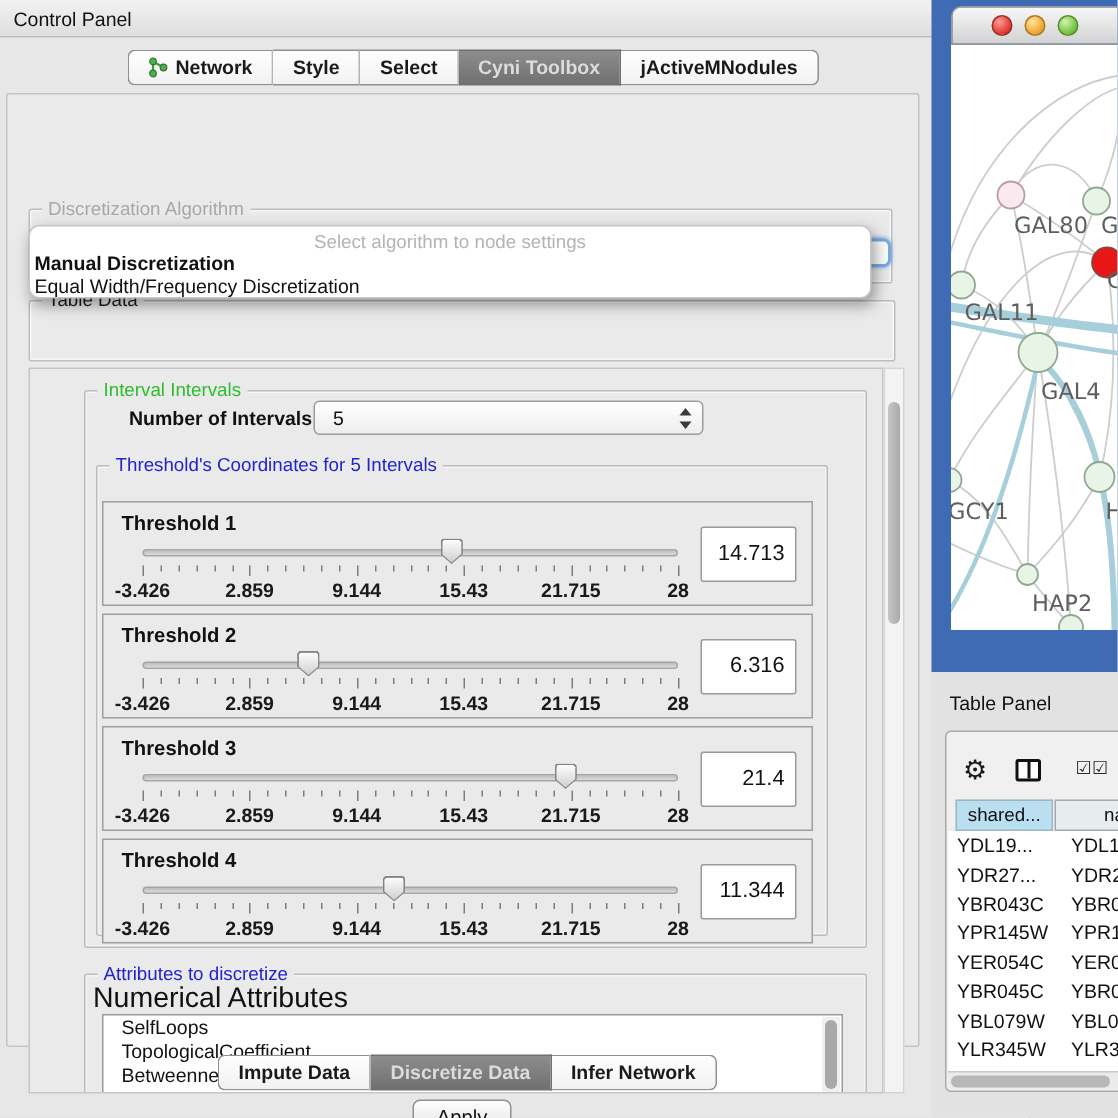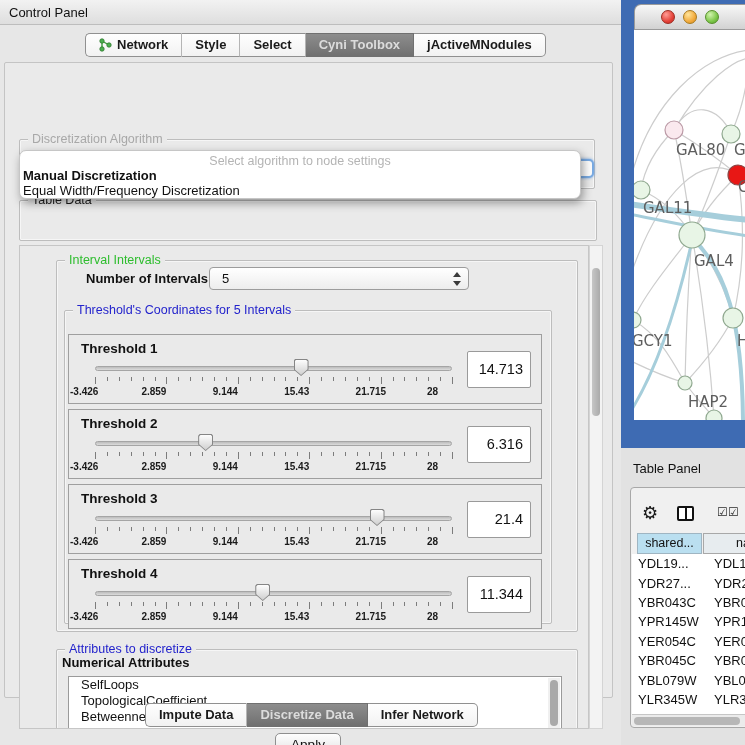--- a/index.html
+++ b/index.html
@@ -90,28 +90,28 @@
   .track { position:absolute; left:26px; top:31px; width:357px; height:5px;
         border-radius:3px; background:linear-gradient(#bcbcbc,#dcdcdc);
         border:1px solid #a5a5a5; }
   .thumb-outer { position:absolute; width:15px; height:17px; top:24px;
         clip-path:polygon(50% 100%, 0 62%, 0 10%, 10% 0, 90% 0, 100% 10%, 100% 62%);
         background:#858585; }
   .thumb-inner { position:absolute; left:1px; top:1px; width:13px; height:15px;
         clip-path:polygon(50% 100%, 0 62%, 0 10%, 10% 0, 90% 0, 100% 10%, 100% 62%);
         background:linear-gradient(#fdfdfd,#cfcfcf); }
   .tick { position:absolute; width:1px; background:#7c7c7c; top:42px; }
-  .tick-lbl { position:absolute; top:51px; width:50px; text-align:left;
-        font-size:10px; font-weight:bold; color:#1a1a1a; }
+  .tick-lbl { position:absolute; top:51px; width:50px; text-align:center;
+        font-size:13px; font-weight:bold; color:#1a1a1a; }
   .tval { position:absolute; left:398px; top:16px; width:64px; height:37px;
         background:#fff; border:1px solid #9a9a9a; border-radius:2px;
         font-size:14.5px; color:#111; text-align:right; line-height:35px; padding-right:7px; }
 
   .fs-attr { left:36px; top:403px; width:522px; height:92px; }
-  .attr-sub { position:absolute; left:42px; top:409px; font-size:13px; font-weight:bold; color:#111; }
+  .attr-sub { position:absolute; left:42px; top:409px; font-size:19px; font-weight:normal; color:#111; }
   .attr-list { position:absolute; left:48px; top:430px; width:494px; height:62px;
         background:#fff; border:1px solid #9a9a9a; overflow:hidden; }
   .attr-item { font-size:13px; color:#111; line-height:16px; padding-left:12px; }
   .attr-scroll { position:absolute; right:1px; top:1px; width:12px; bottom:1px; background:#f0f0f0; }
   .attr-scroll .thumb { position:absolute; left:2px; top:2px; width:8px; height:46px;
         border-radius:4px; background:#a9a9a9; }
 
   .apply-btn { position:absolute; left:270px; top:670px; width:66px; height:23px;
         background:linear-gradient(#fefefe,#e2e2e2); border:1px solid #8f8f8f;
         border-radius:5px; font-size:13.5px; color:#111; text-align:center; line-height:21px; }

